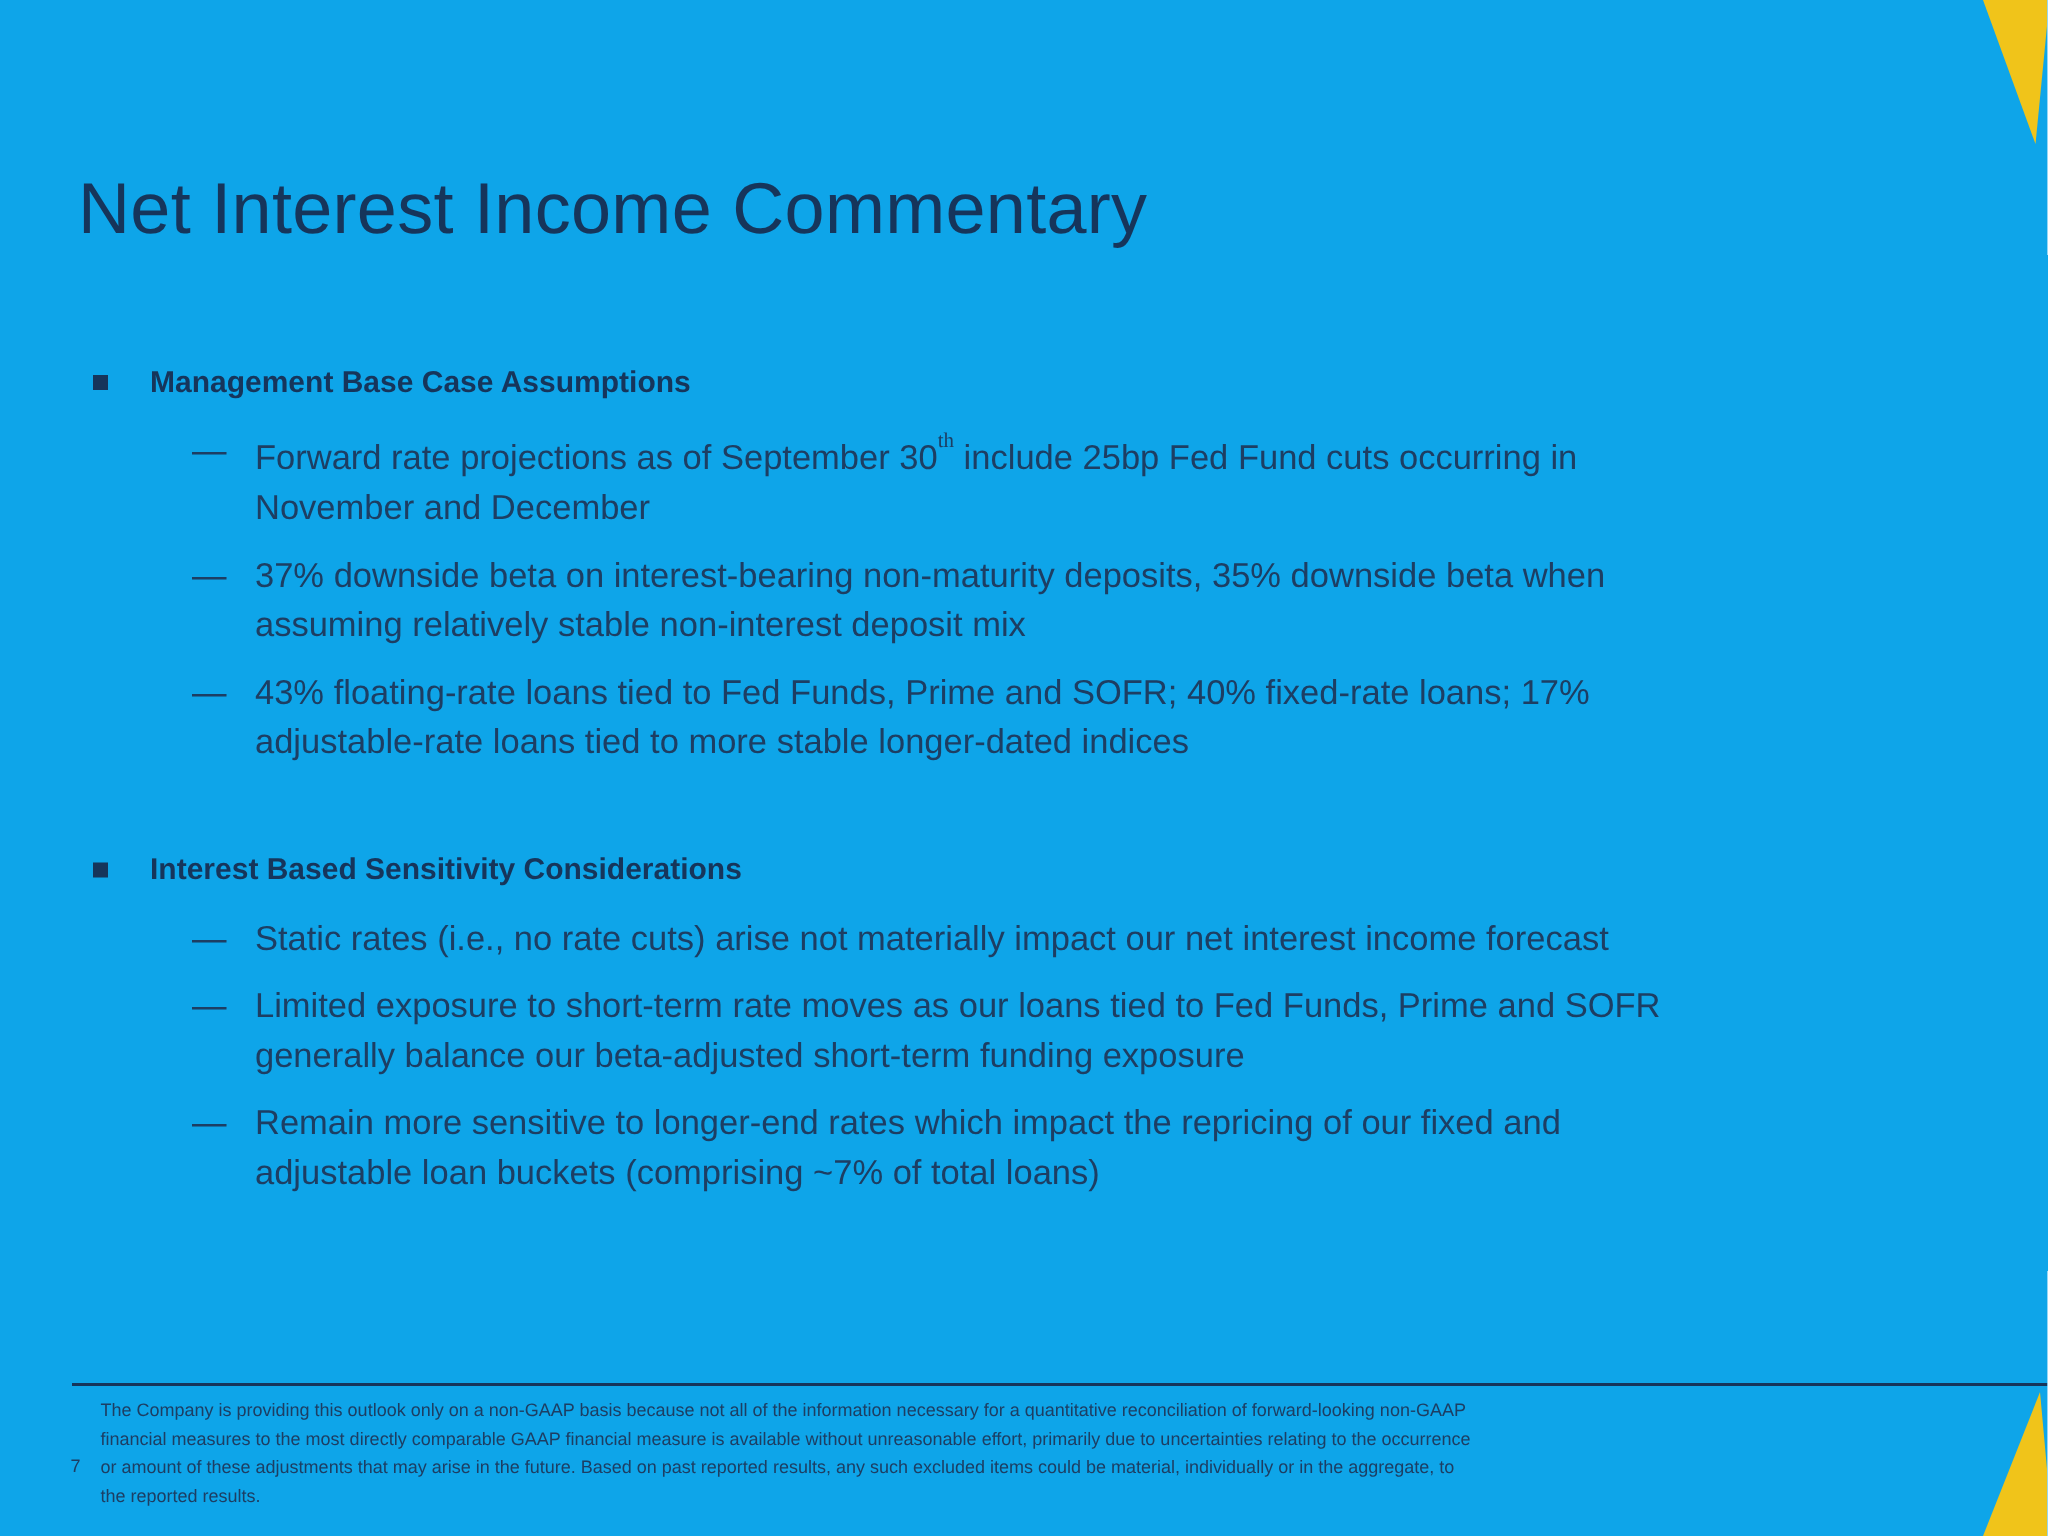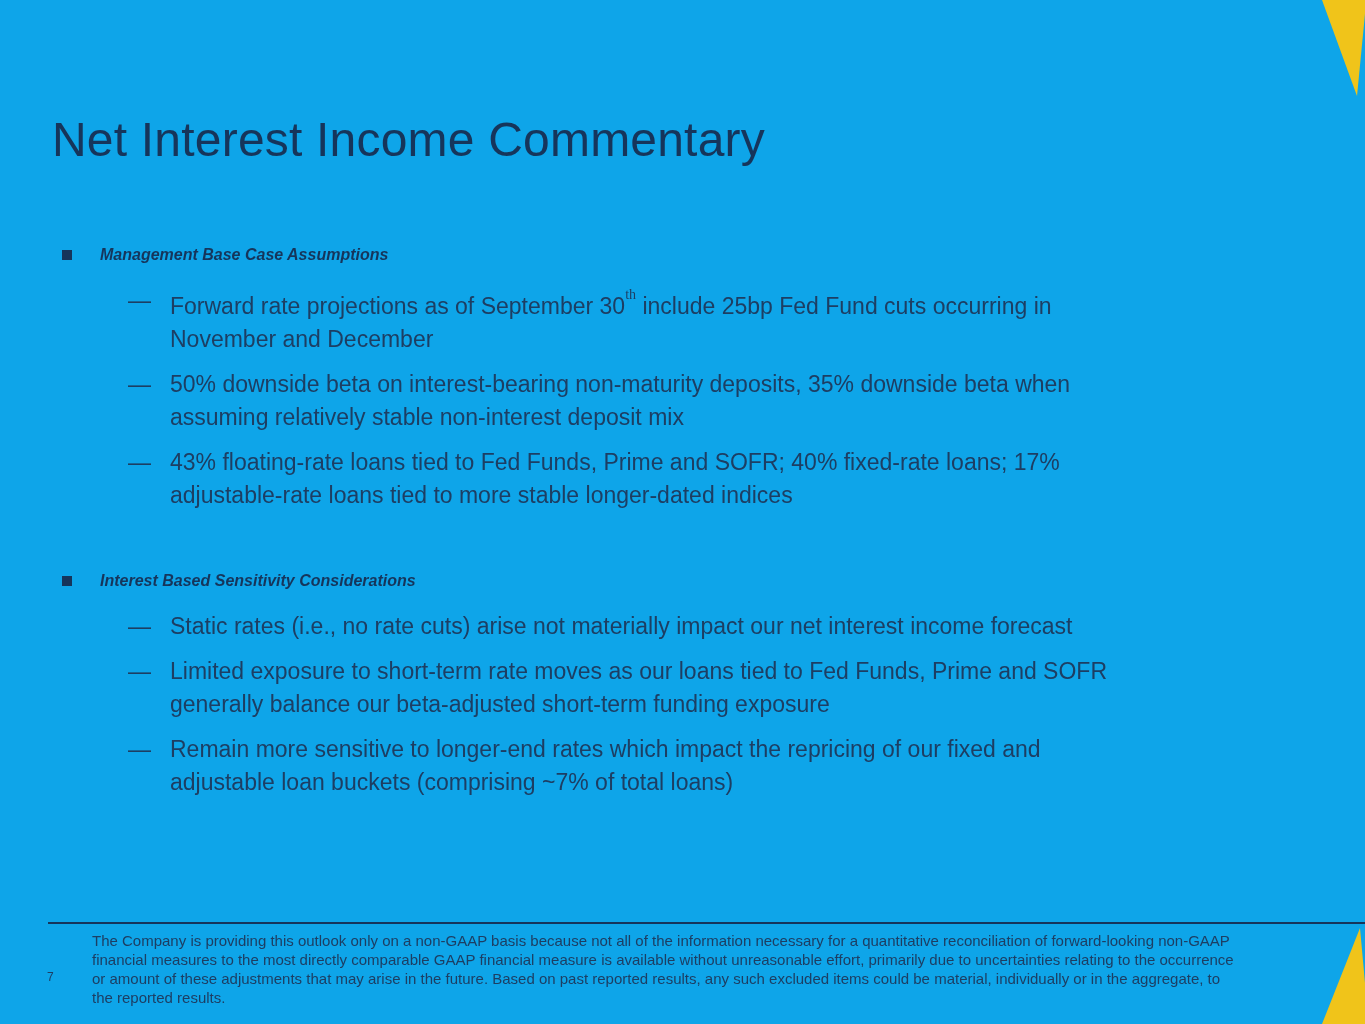--- a/index.html
+++ b/index.html
@@ -10,21 +10,21 @@
     color:#1d3e63;
   }
   .title {
     position:absolute; left:52px; top:112px;
     font-size:48px; font-weight:400; letter-spacing:0.2px;
     color:#16355b;
   }
   .content { position:absolute; left:62px; top:238px; width:1260px; }
   .sec-head {
     display:flex; align-items:flex-start;
-    font-size:16px; font-weight:700; line-height:34px; color:#16355b;font-style:italic;
+    font-size:20px; font-weight:700; line-height:34px; color:#16355b;
   }
   .sec-head.second { margin-top:52px; }
   .sq {
     flex:none; width:10px; height:10px; background:#16355b;
     margin:12px 28px 0 0;
   }
   .bullet {
     display:flex; align-items:flex-start;
     margin:12px 0 0 66px;
     font-size:23px; line-height:33px; color:#1d3e63;
@@ -34,22 +34,22 @@
   .btxt sup { font-size:14px; position:relative; top:-0.45em;font-family:Liberation Serif, serif; }
   .footnote-line {
     position:absolute; left:48px; right:0; top:922px; height:2px;
     background:#16355b;
   }
   .page-num {
     position:absolute; left:47px; top:970px;
     font-size:12px; color:#1d3e63;
   }
   .footnote {
-    position:absolute; left:92px; top:931px; width:1262px;
-    font-size:15px; line-height:19px; white-space:pre-line; color:#1d3e63;
+    position:absolute; left:67px; top:931px; width:1262px;
+    font-size:12px; line-height:19px; white-space:pre-line; color:#1d3e63;
   }
   .corner-top { position:absolute; top:0; right:0; line-height:0; }
   .corner-bottom { position:absolute; bottom:0; right:0; line-height:0; }
 </style>
 </head>
 <body>
 
 <div class="slide">
 
   <div class="corner-top">
@@ -73,21 +73,21 @@
     </div>
 
     <div class="bullet">
       <span class="dash">—</span>
       <div class="btxt"><span>Forward rate projections as of September 30</span><sup>th</sup><span> include 25bp Fed Fund cuts occurring in
 November and December</span></div>
     </div>
 
     <div class="bullet">
       <span class="dash">—</span>
-      <div class="btxt">50% downside beta on interest-bearing non-maturity deposits, 35% downside beta when
+      <div class="btxt">37% downside beta on interest-bearing non-maturity deposits, 35% downside beta when
 assuming relatively stable non-interest deposit mix</div>
     </div>
 
     <div class="bullet">
       <span class="dash">—</span>
       <div class="btxt">43% floating-rate loans tied to Fed Funds, Prime and SOFR; 40% fixed-rate loans; 17%
 adjustable-rate loans tied to more stable longer-dated indices</div>
     </div>
 
     <div class="sec-head second">

